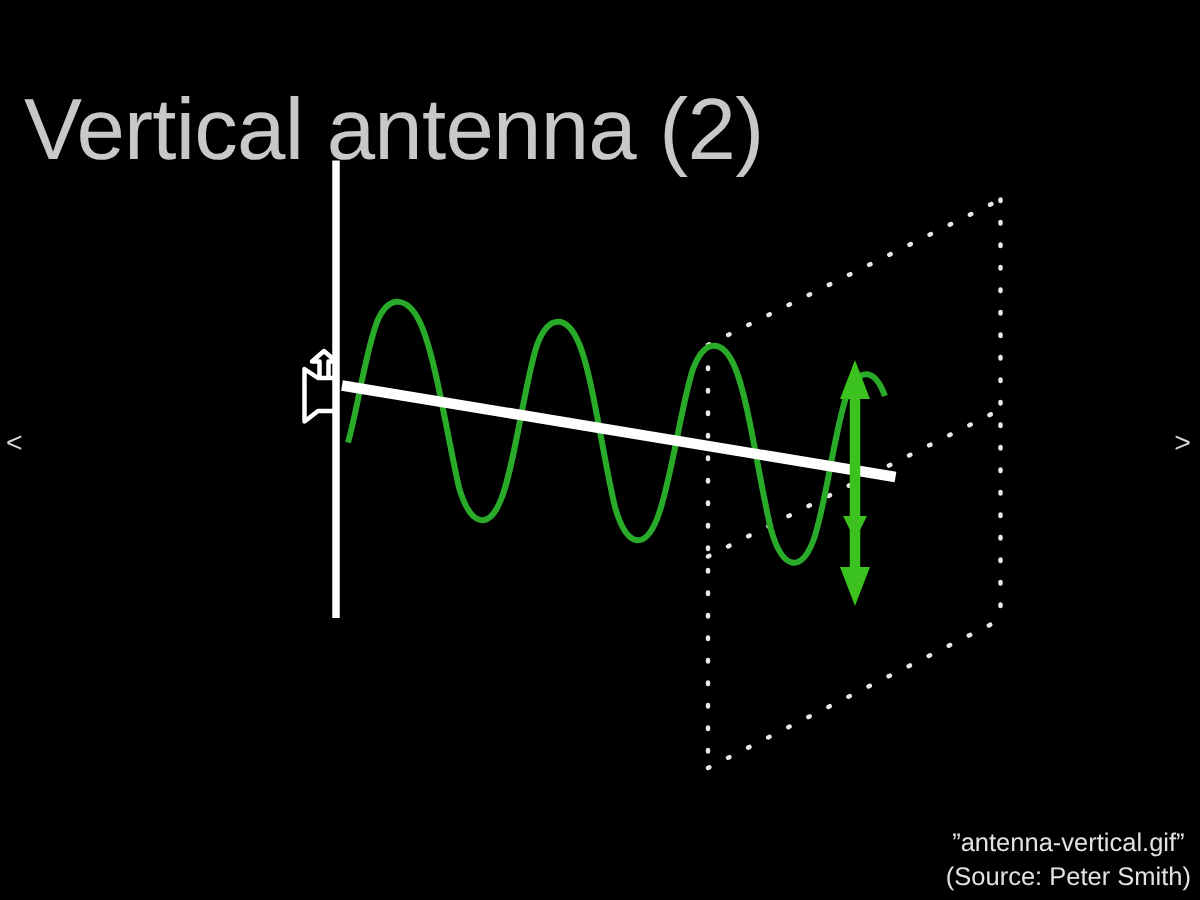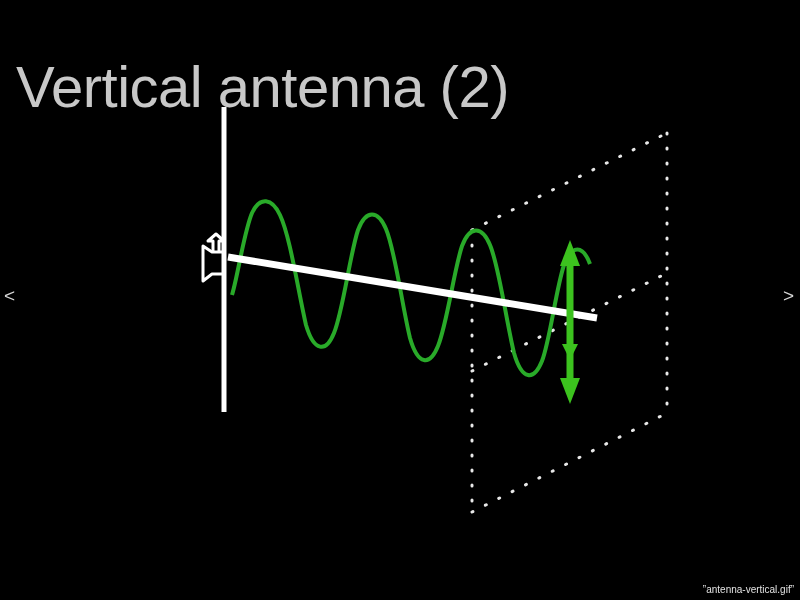--- a/index.html
+++ b/index.html
@@ -48,21 +48,21 @@
     top: 0;
     width: 800px;
     height: 600px;
   }
   #caption {
     position: absolute;
     right: 6px;
     bottom: 4px;
     text-align: center;
     font-family: "Liberation Sans", sans-serif;
-    font-size: 10px;
+    font-size: 17px;
     color: #e2e2e2;
     line-height: 1.32;
   }
   #caption div { white-space: nowrap; }
 </style>
 </head>
 <body>
 
 <div id="slide">
 
@@ -110,15 +110,16 @@
     <g>
       <line x1="570" y1="252" x2="570" y2="393" stroke="#3cc21e" stroke-width="7"></line>
       <polygon points="570,240 560,266 580,266" fill="#3cc21e"></polygon>
       <polygon points="570,404 560,378 580,378" fill="#3cc21e"></polygon>
       <polygon points="570,360 562,344 578,344" fill="#3cc21e"></polygon>
     </g>
   </svg>
 
   <div id="caption">
     <div>”antenna-vertical.gif”</div>
+    <div>(Source: Peter Smith)</div>
   </div>
 
 </div>
 
 </body></html>

